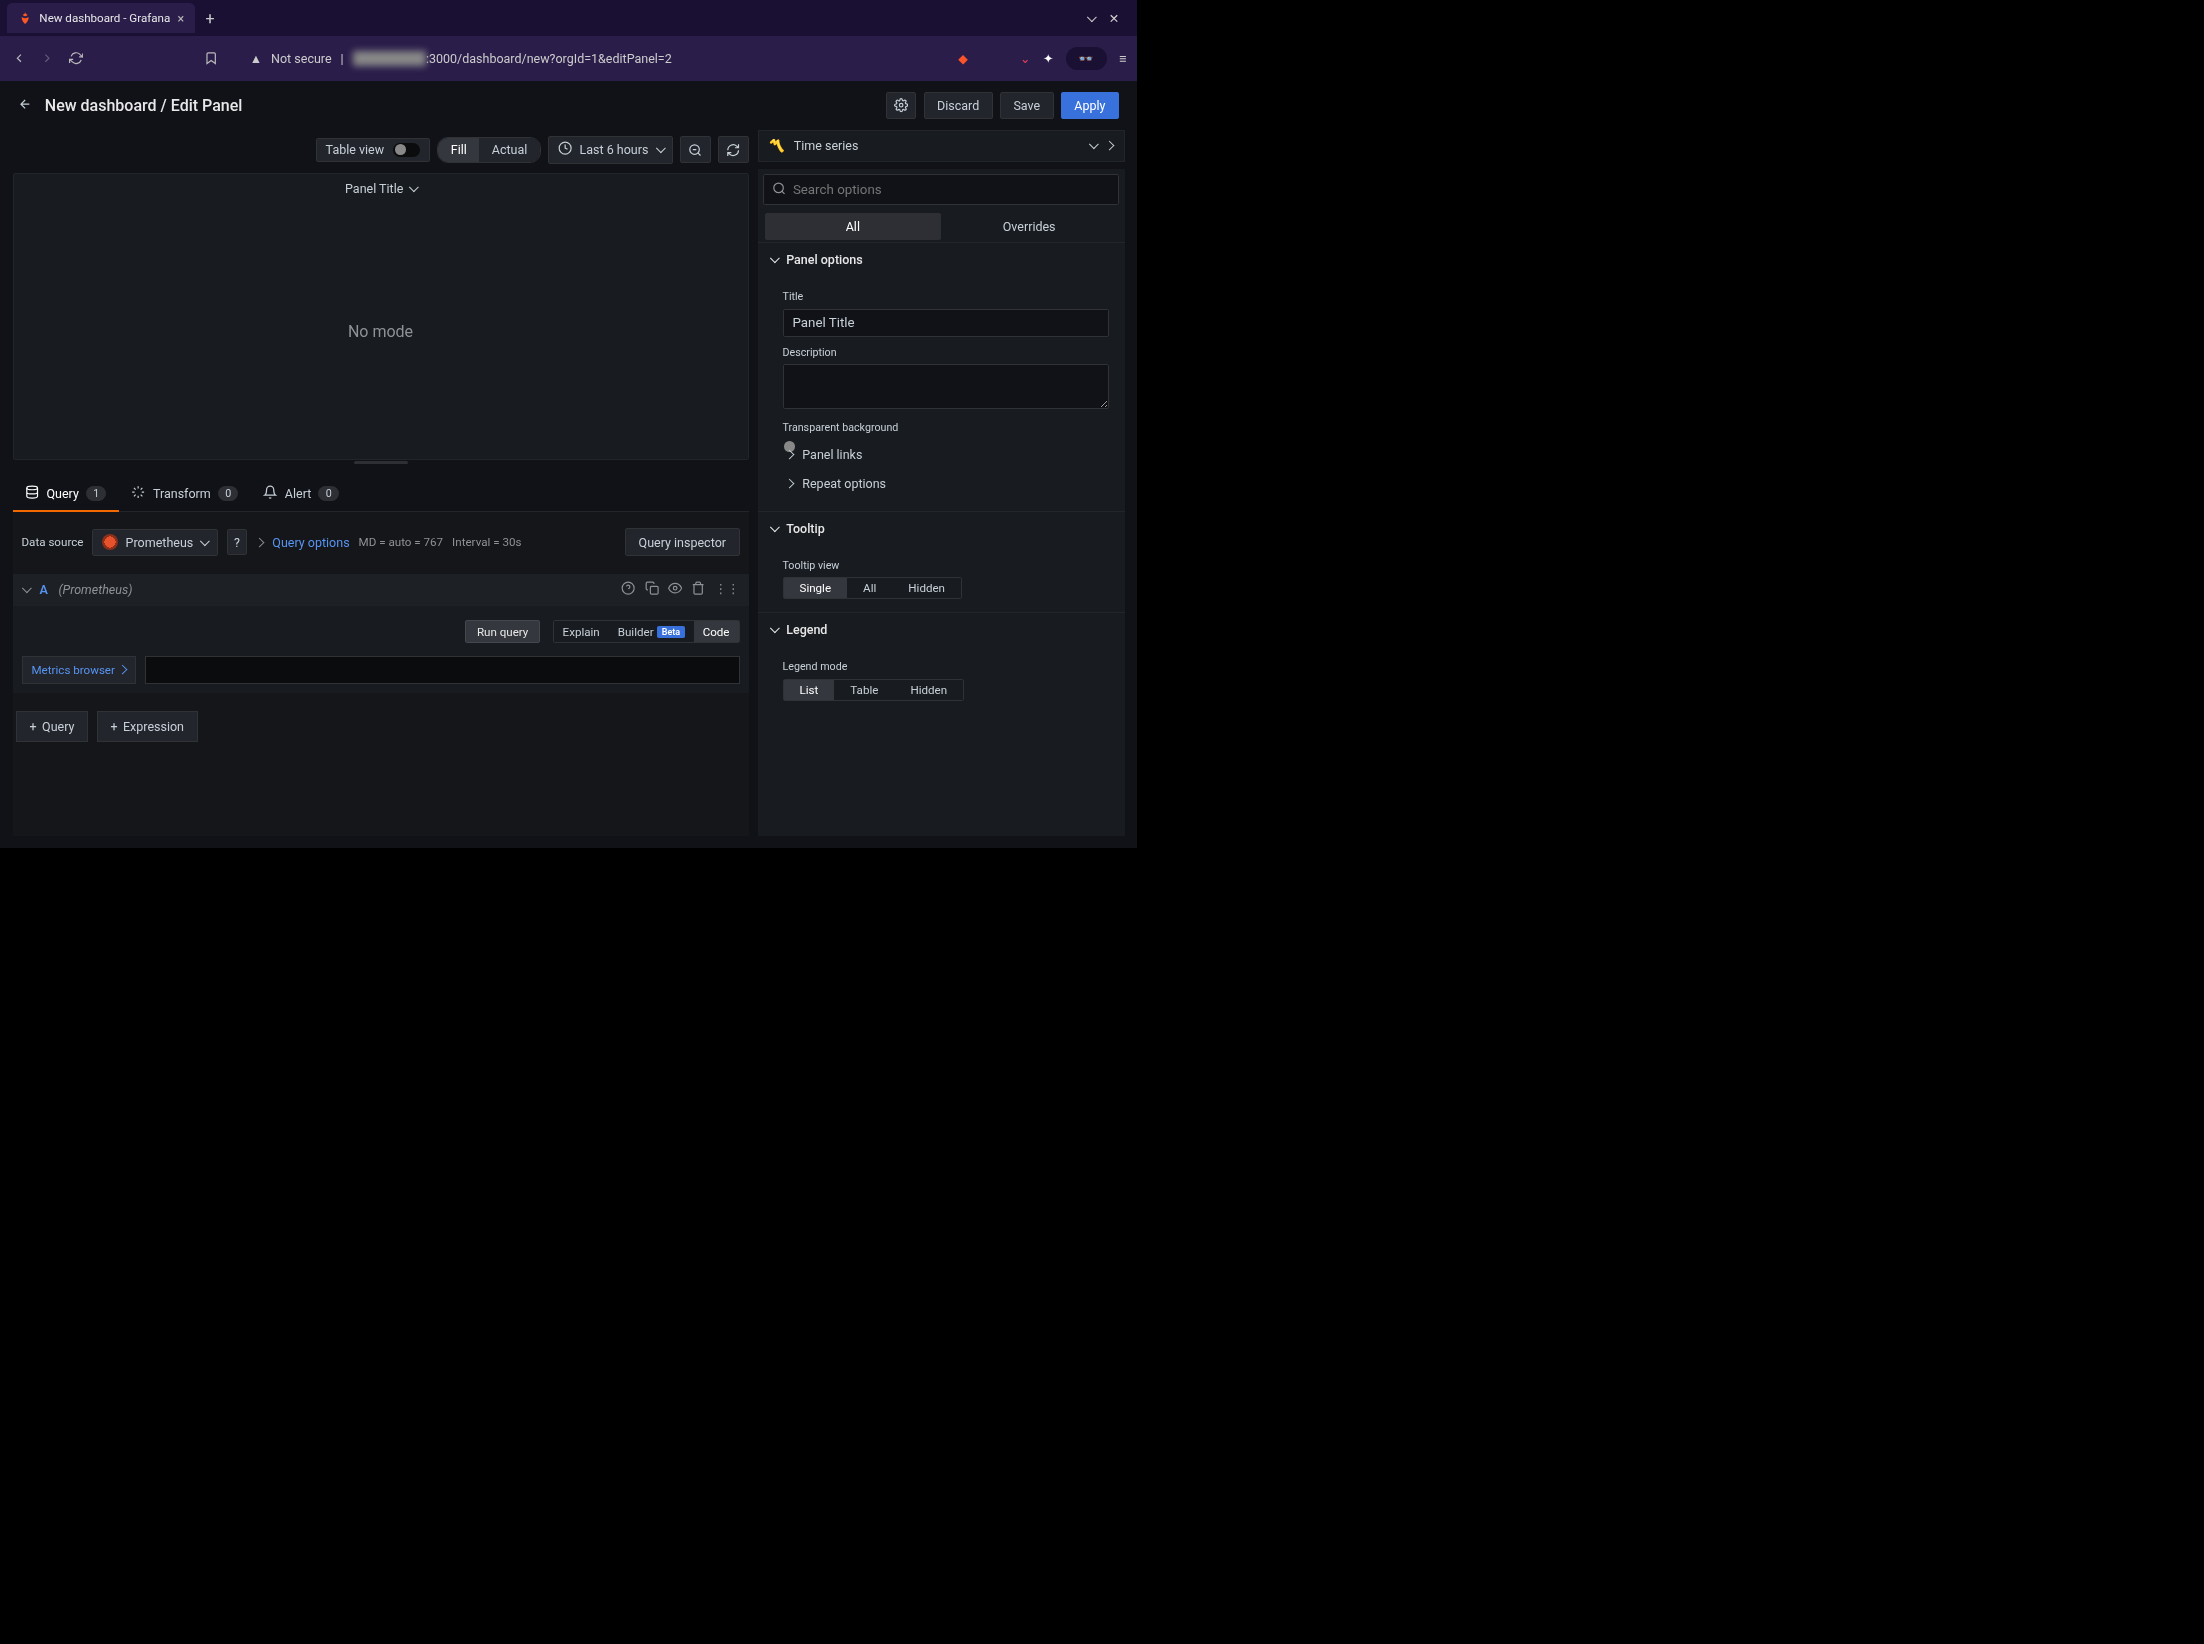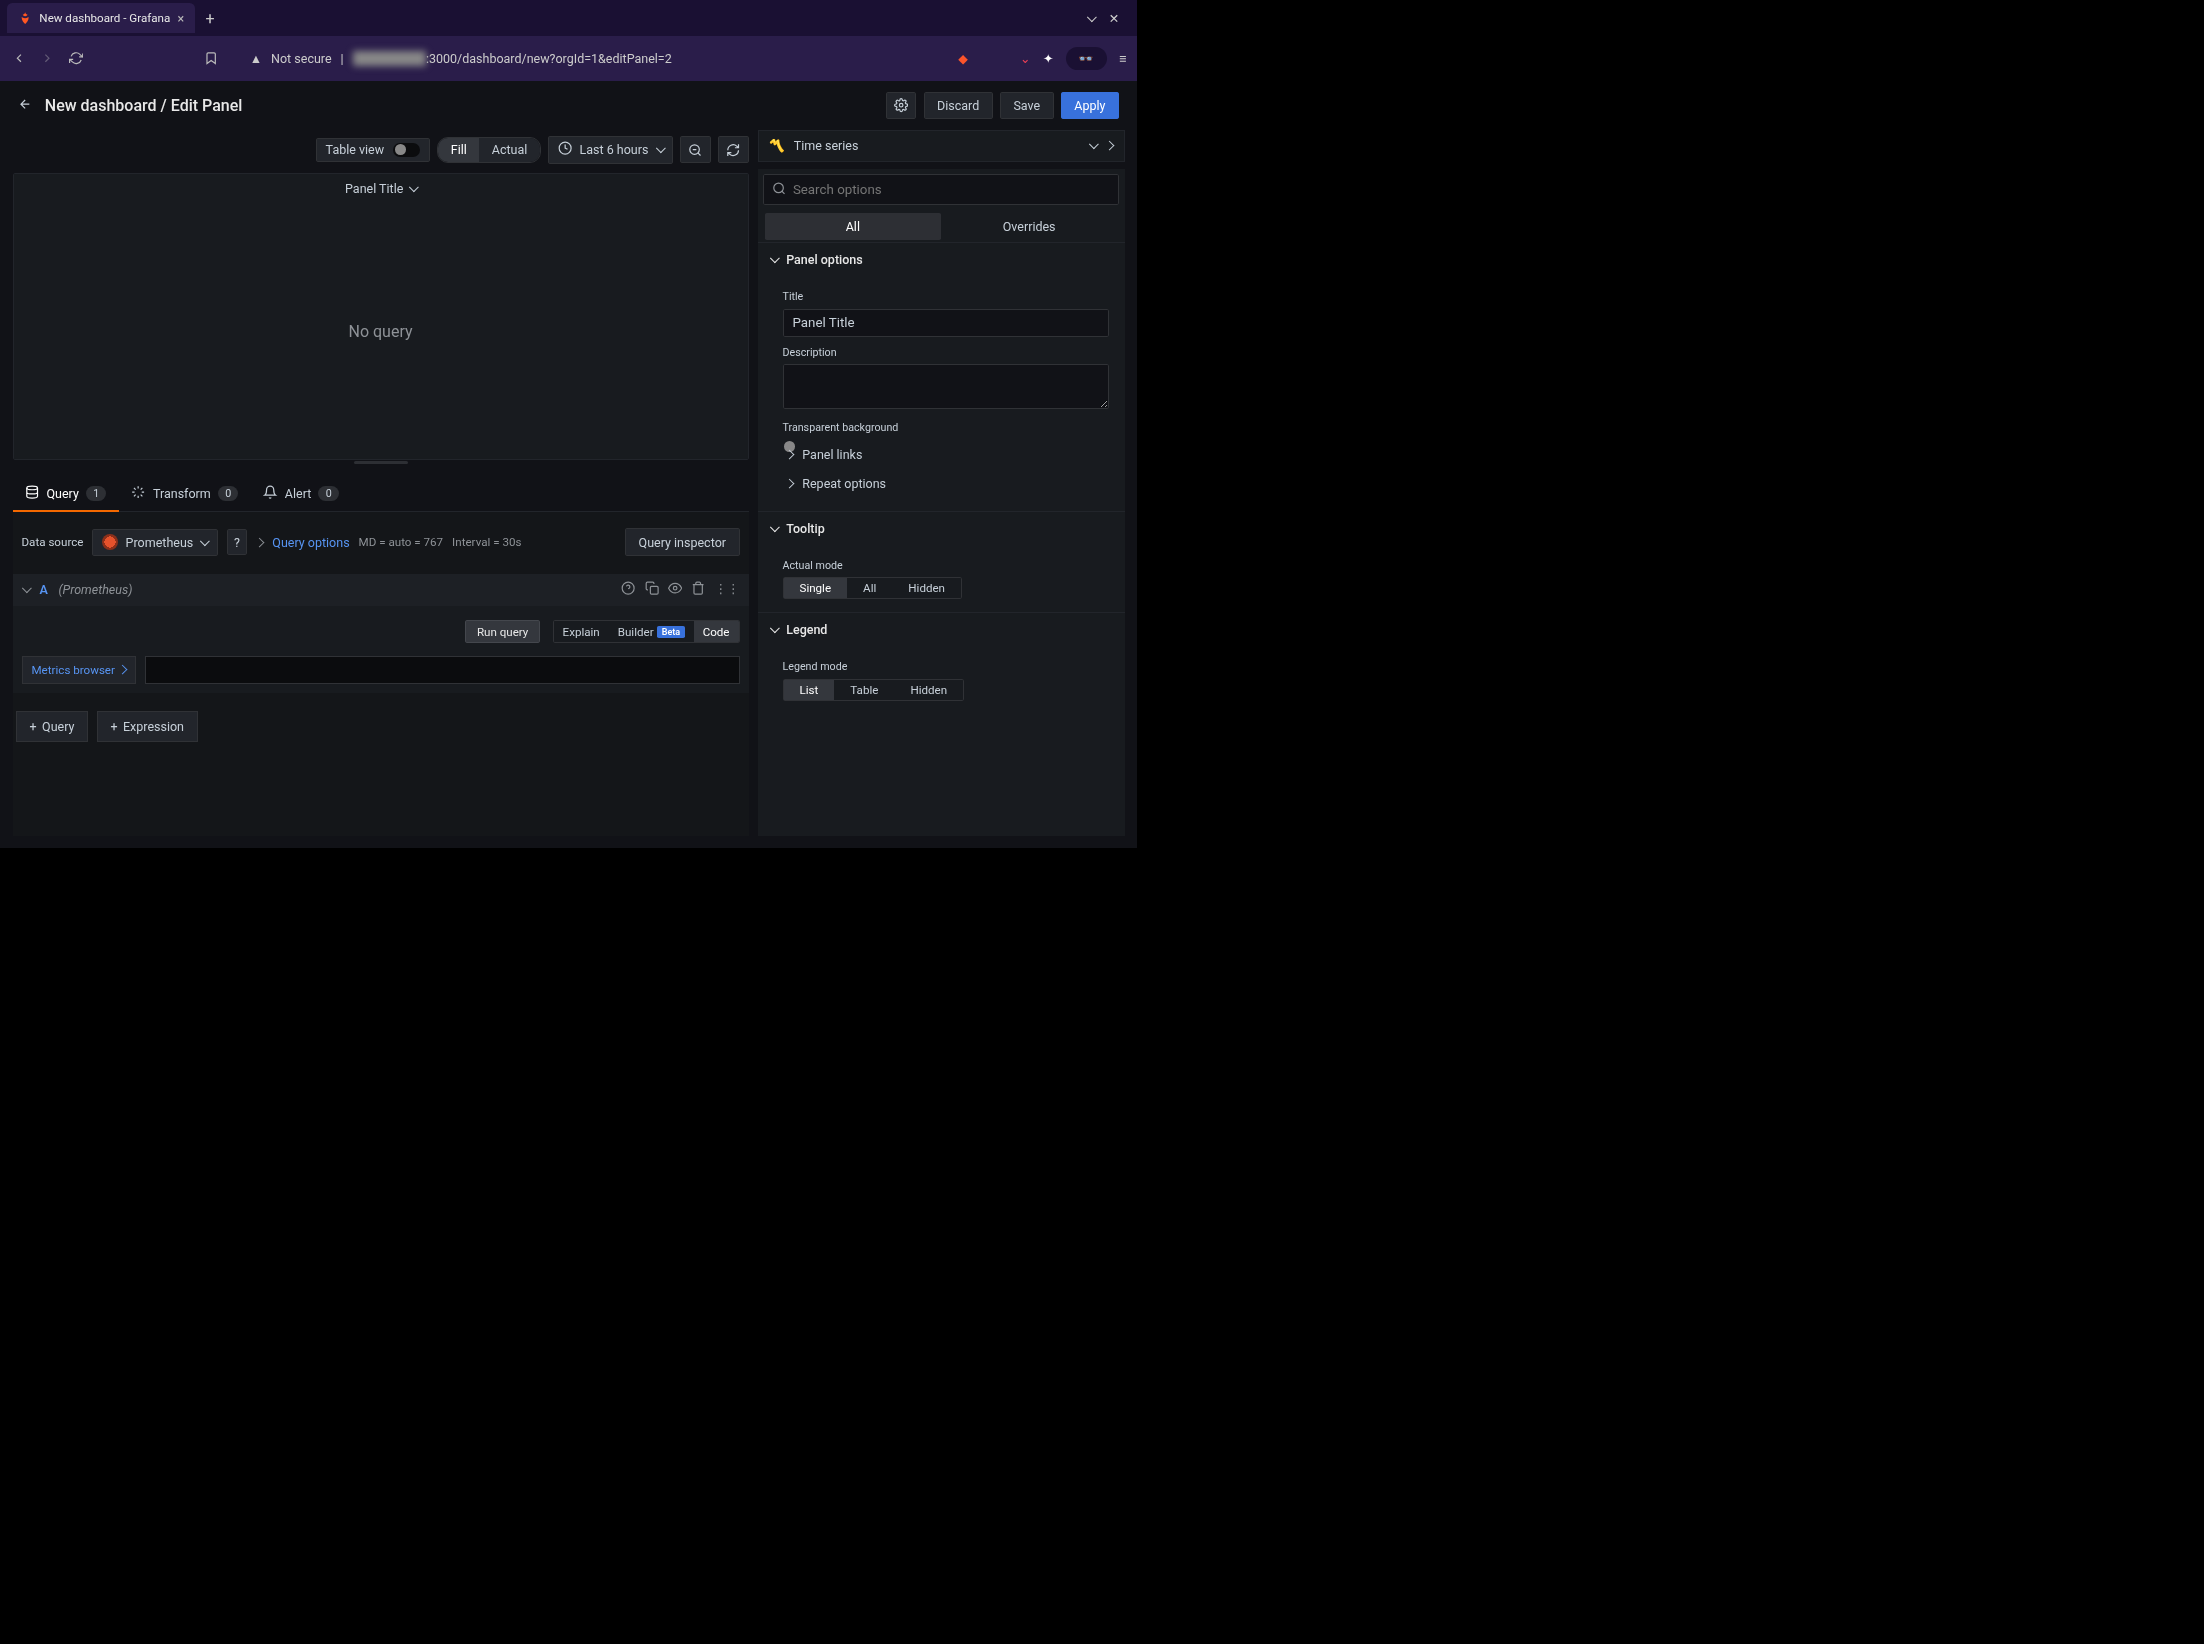--- a/index.html
+++ b/index.html
@@ -239,21 +239,21 @@
           </span>
       </div>
 
       <div class="panel-preview">
         <div class="panel-title-row">
           <span class="panel-title">
             <span>Panel Title</span>
             <span class="chev down"></span>
           </span>
         </div>
-        <div class="panel-body">No query</div>
+        <div class="panel-body">No mode</div>
       </div>
       <div class="resize-handle"></div>
 
       <div class="query-tabs">
         <div class="query-tab active">
           <span><svg viewBox="0 0 24 24" fill="none" stroke="currentColor" stroke-width="2">
                 <ellipse cx="12" cy="5" rx="9" ry="3"></ellipse>
                 <path d="M21 12c0 1.66-4 3-9 3s-9-1.34-9-3M3 5v14c0 1.66 4 3 9 3s9-1.34 9-3V5"></path>
               </svg></span>
           <span>Query</span>
@@ -396,21 +396,21 @@
               </div>
           </div>
         </div>
 
         <div class="section">
           <div class="section-header">
             <span class="chev down"></span>
             <span>Tooltip</span>
           </div>
           <div class="section-body">
-            <div class="field-label">Actual mode</div>
+            <div class="field-label">Tooltip view</div>
             <div class="radio-group">
               <span class="radio-opt active">Single</span>
               <span class="radio-opt">All</span>
               <span class="radio-opt">Hidden</span>
             </div>
           </div>
         </div>
 
         <div class="section">
           <div class="section-header">

